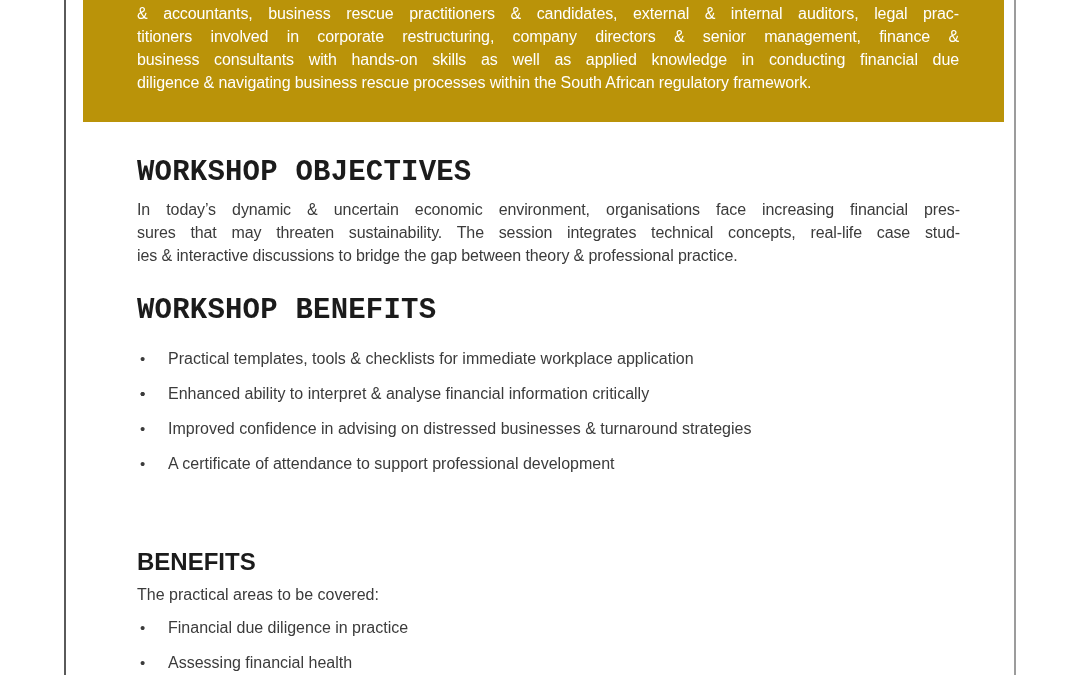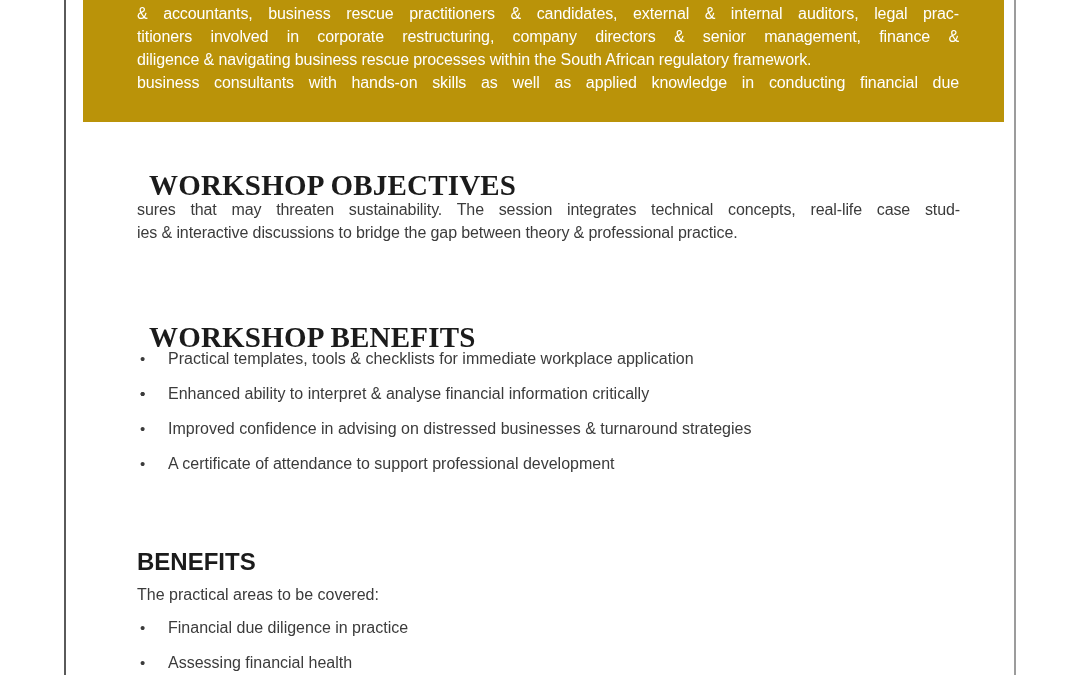--- a/index.html
+++ b/index.html
@@ -49,31 +49,31 @@
 
   .content {
     position: absolute;
     left: 137px;
     top: 0;
     width: 823px;
     height: 675px;
   }
   .h-serif {
     position: absolute;
-    margin: 12px;
-    font-family: Liberation Serif, serif;
+    margin: 0;
+    font-family: Liberation Mono, monospace;
     font-weight: bold;
     font-size: 29px;
     line-height: 30px;
     letter-spacing: 0.2px;
     color: var(--heading-text, #1b1b1b);
     white-space: nowrap;
   }
   #h-objectives { top: 158px; }
-  #h-benefits   { top: 310px; }
+  #h-benefits   { top: 296px; }
 
   .para {
     position: absolute;
     top: 198px;
     width: 823px;
   }
   .pline {
     font-size: 16px;
     line-height: 23px;
     letter-spacing: -0.1px;
@@ -135,29 +135,30 @@
 <body>
 
 <div class="page">
 
   <div class="edge-line left"></div>
   <div class="edge-line right"></div>
 
   <div class="banner">
     <div class="bline">&amp; accountants, business rescue practitioners &amp; candidates, external &amp; internal auditors, legal prac-</div>
     <div class="bline">titioners involved in corporate restructuring, company directors &amp; senior management, finance &amp;</div>
+    <div class="bline">business consultants with hands-on skills as well as applied knowledge in conducting financial due</div>
     <div class="bline last">diligence &amp; navigating business rescue processes within the South African regulatory framework.</div>
-    <div class="bline">business consultants with hands-on skills as well as applied knowledge in conducting financial due</div>
   </div>
 
   <div class="content">
 
     <h2 class="h-serif" id="h-objectives">WORKSHOP OBJECTIVES</h2>
 
     <div class="para">
+      <div class="pline">In today’s dynamic &amp; uncertain economic environment, organisations face increasing financial pres-</div>
       <div class="pline">sures that may threaten sustainability. The session integrates technical concepts, real-life case stud-</div>
       <div class="pline last">ies &amp; interactive discussions to bridge the gap between theory &amp; professional practice.</div>
     </div>
 
     <h2 class="h-serif" id="h-benefits">WORKSHOP BENEFITS</h2>
 
     <ul class="bullets" id="benefits-list">
       <li>
         <span class="marker">•</span>
         <span>Practical templates, tools &amp; checklists for immediate workplace application</span>

